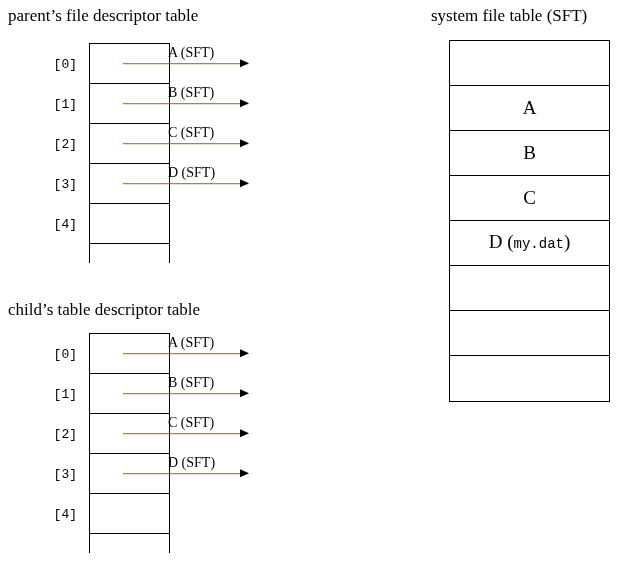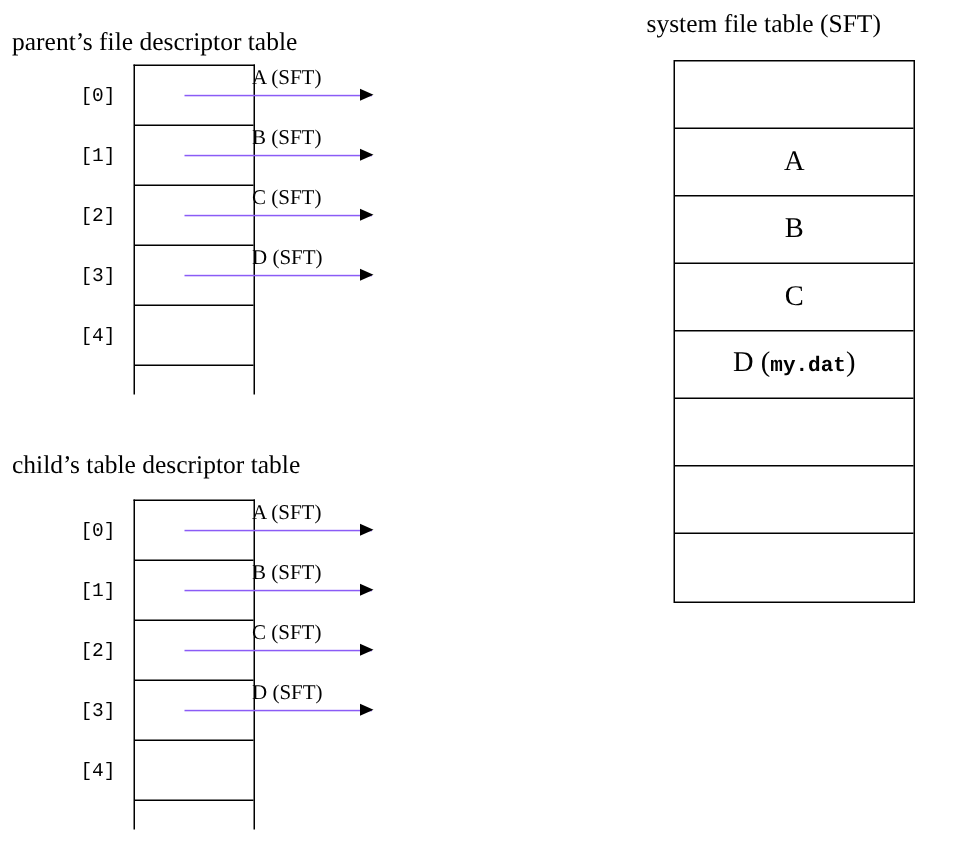--- a/index.html
+++ b/index.html
@@ -59,21 +59,21 @@
     color: #000;
   }
 
   
   .fd-arrow {
     position: absolute;
     left: 33px;
     top: 50%;
     width: 125px;
     height: 1.6px;
-    background: #8b5cf6;
+    background: #a16207;
     transform: translateY(-50%);
   }
   .fd-arrow::after {
     content: "";
     position: absolute;
     right: -1px;
     top: 50%;
     transform: translateY(-50%);
     width: 0;
     height: 0;
@@ -113,29 +113,28 @@
   .sft-cell-text {
     font-family: "Liberation Serif", "DejaVu Serif", serif;
     font-size: 19px;
     line-height: 20px;
     white-space: nowrap;
     color: #000;
   }
   .sft-cell-text .mono {
     font-family: "Liberation Mono", "DejaVu Sans Mono", monospace;
     font-size: 14px;
-    font-weight: bold;
   }
 </style>
 </head>
 <body>
 
 <div id="page">
 
-  <div class="title" style="left:8px; top:6px;margin-top:12px;">parent’s file descriptor table</div>
+  <div class="title" style="left:8px; top:6px;">parent’s file descriptor table</div>
 
   <div class="fd-table" id="parent-table" style="left:89px; top:43px;">
       <div class="fd-row">
         <span class="fd-index">[0]</span>
         <span class="fd-arrow">
           <span class="fd-arrow-label">A (SFT)</span>
         </span>
       </div>
       <div class="fd-row">
         <span class="fd-index">[1]</span>

